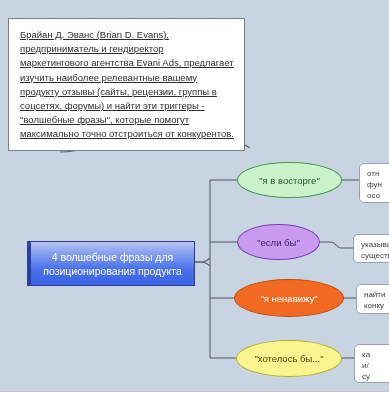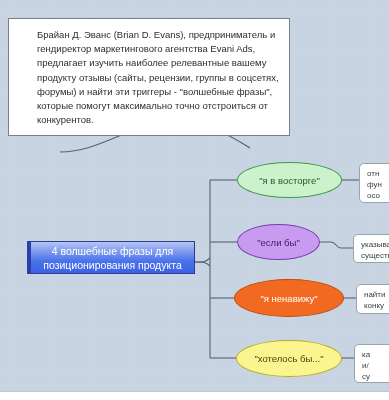--- a/index.html
+++ b/index.html
@@ -67,29 +67,30 @@
     left: 0; top: 392px;
     width: 389px; height: 8px;
     background: #ffffff;
   }
 
   
   #note {
     position: absolute;
     left: 8px;
     top: 18px;
-    width: 282px;
+    width: 237px;
     box-sizing: border-box;
     border: 1px solid #7d7f86;
     background: #ffffff;
-    padding: 9px 10px 8px 28px;
+    padding: 9px 10px 8px 11px;
     font-size: 9.5px;
     line-height: 14.2px;
     color: #2d2d2d;
     z-index: 6;
+    text-decoration: underline;
   }
   #note-swoosh {
     position: absolute;
     left: 60px;
     top: 118px;
     width: 190px;
     height: 40px;
     z-index: 5;
   }
 
@@ -100,21 +101,21 @@
     width: 389px; height: 392px;
     z-index: 3;
   }
 
   
   #central {
     position: absolute;
     left: 27px;
     top: 241px;
     width: 168px;
-    height: 33px;
+    height: 45px;
     box-sizing: border-box;
     border: 1px solid #2e3c8f;
     border-left: 4px solid #2b3fa8;
     background: linear-gradient(to bottom, #b6c6f3 0%, #8ea6ef 22%, #4a72ea 62%, #3b62e6 100%);
     display: flex;
     align-items: center;
     justify-content: center;
     text-align: center;
     font-size: 10.5px;
     line-height: 14px;

